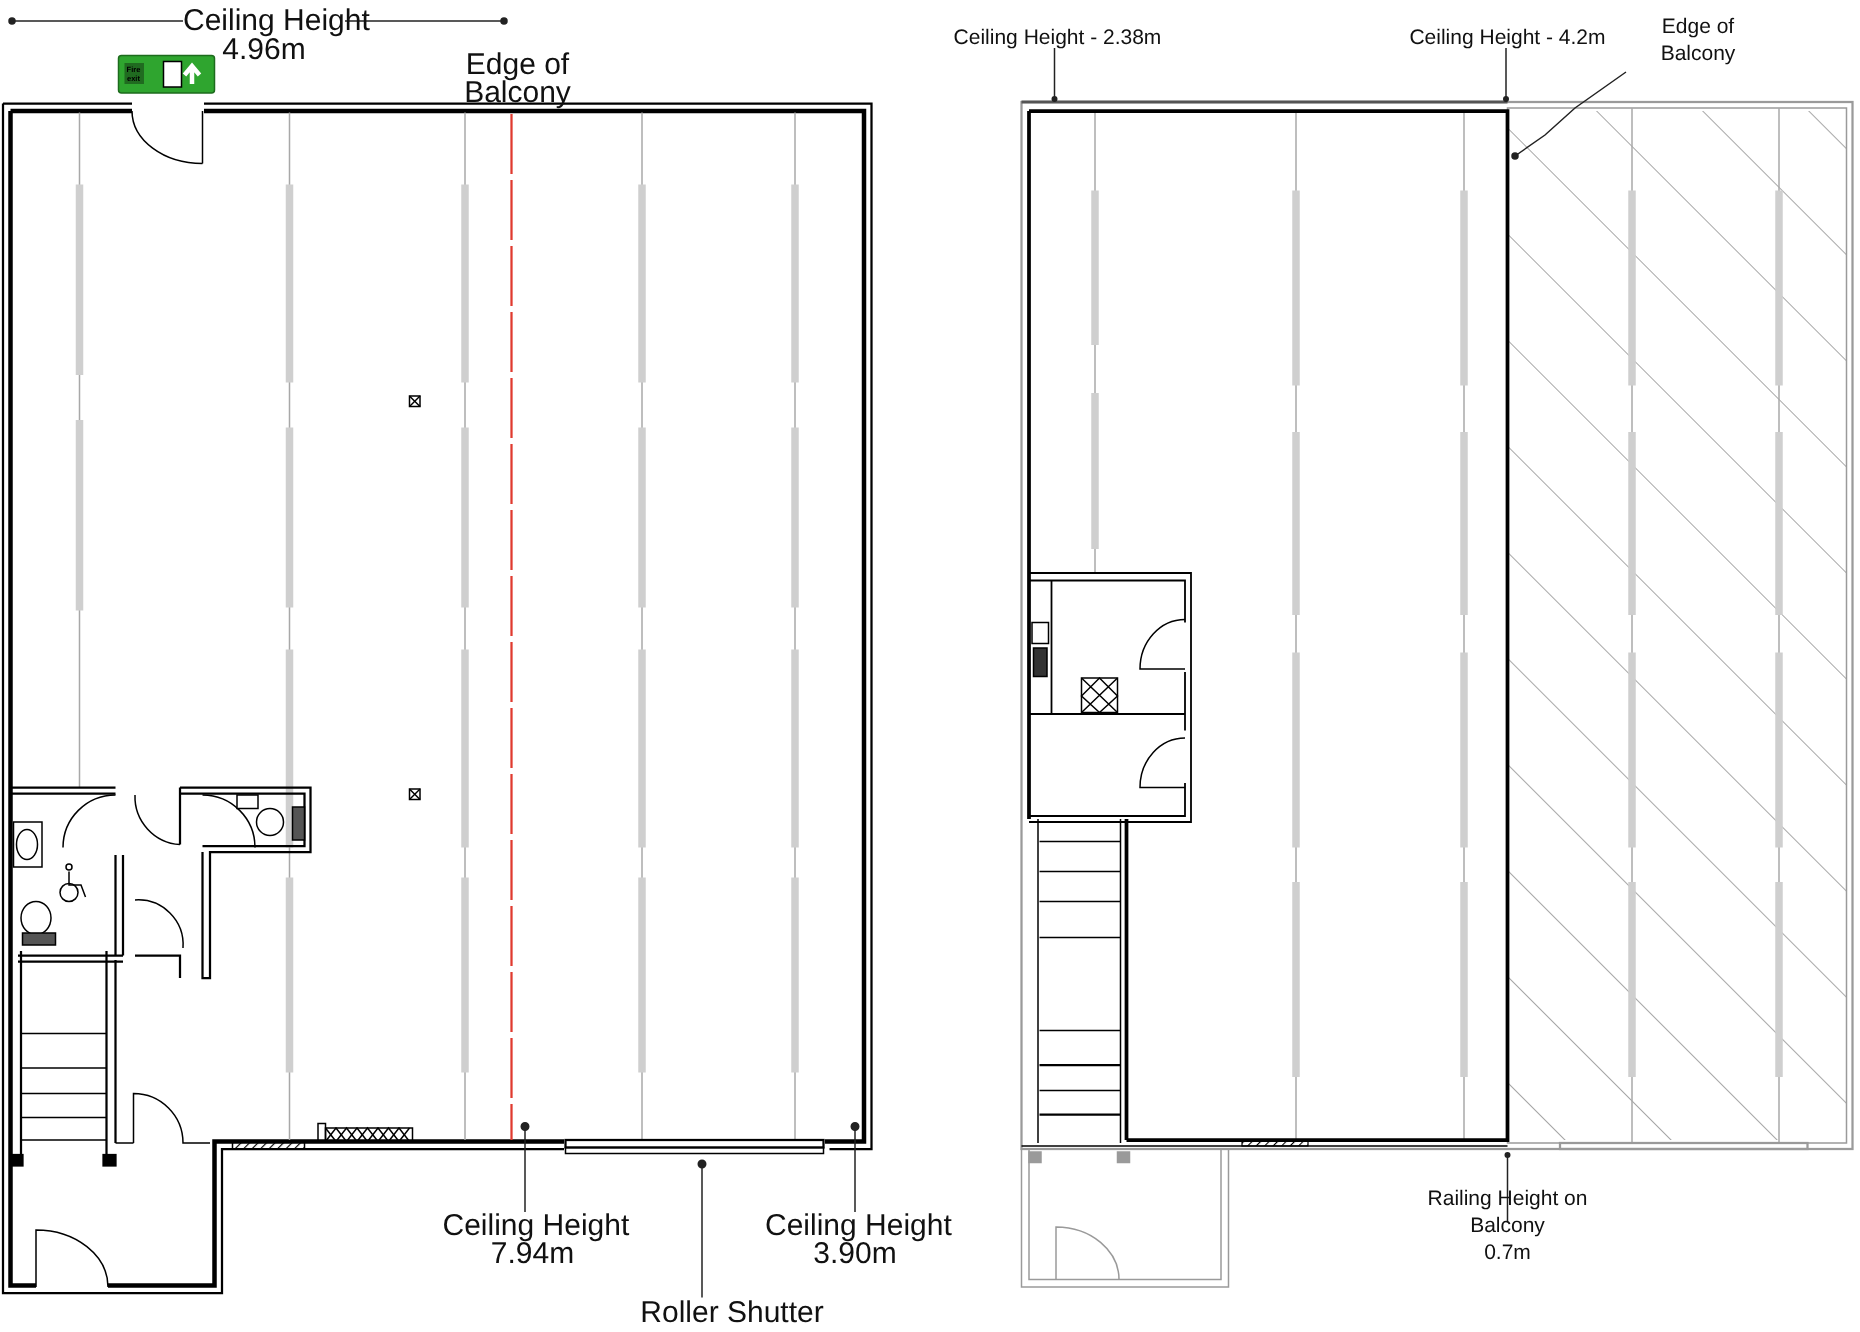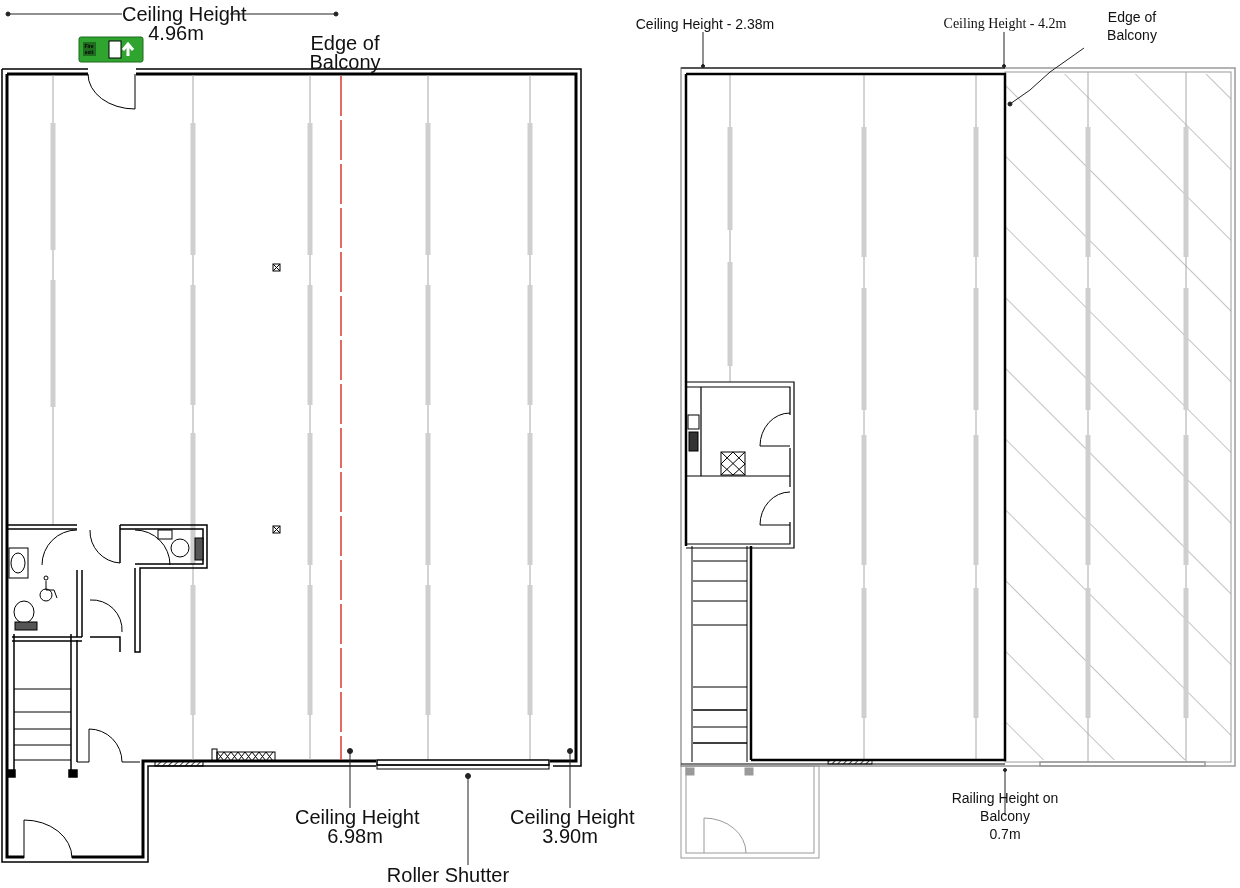--- a/index.html
+++ b/index.html
@@ -287,37 +287,37 @@
   <span>4.96m</span>
 </div>
 
 <div class="lbl" style="left:300px; top:34px; width:90px;">
   <div>Edge of</div>
   <div>Balcony</div>
 </div>
 
 <div class="lbl" style="left:295px; top:808px; width:120px;">
   <div>Ceiling Height</div>
-  <div>6.98m</div>
+  <div>7.94m</div>
 </div>
 
 <div class="lbl" style="left:510px; top:808px; width:120px;">
   <div>Ceiling Height</div>
   <div>3.90m</div>
 </div>
 
-<div class="lbl" style="left:384px; top:866px; width:128px;">
+<div class="lbl" style="left:424px; top:866px; width:128px;">
   <span>Roller Shutter</span>
 </div>
 
 <div class="lbl lbl-sm" style="left:620px; top:15px; width:170px;">
   <span>Ceiling Height - 2.38m</span>
 </div>
 
-<div class="lbl lbl-sm" style="left:925px; top:15px; width:160px;font-family:Liberation Serif, serif;">
+<div class="lbl lbl-sm" style="left:925px; top:15px; width:160px;">
   <span>Ceiling Height - 4.2m</span>
 </div>
 
 <div class="lbl lbl-sm" style="left:1090px; top:8px; width:84px;">
   <div>Edge of</div>
   <div>Balcony</div>
 </div>
 
 <div class="lbl lbl-sm" style="left:935px; top:789px; width:140px;">
   <div>Railing Height on</div>

